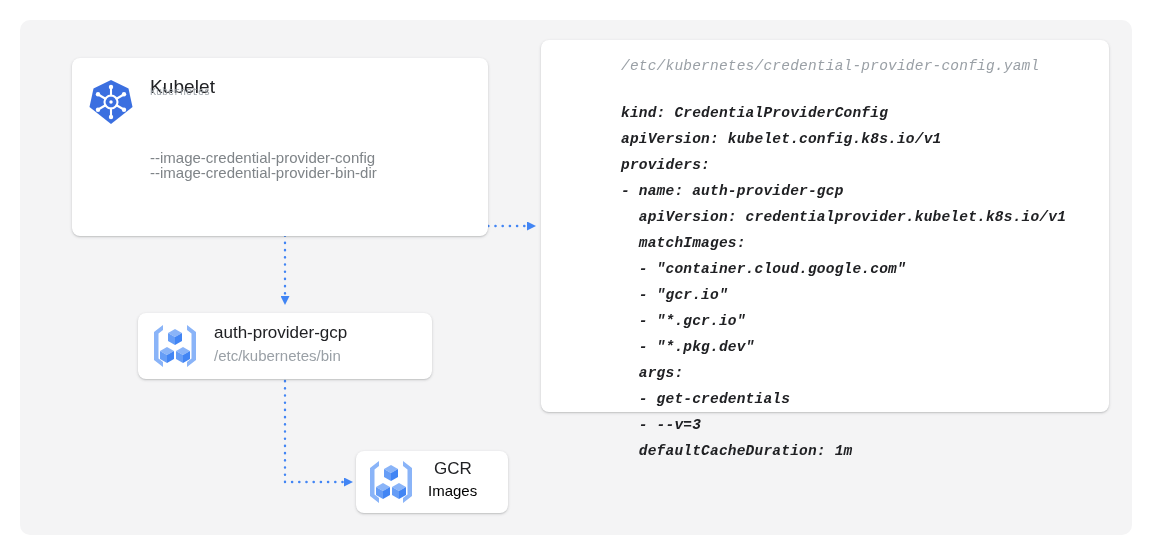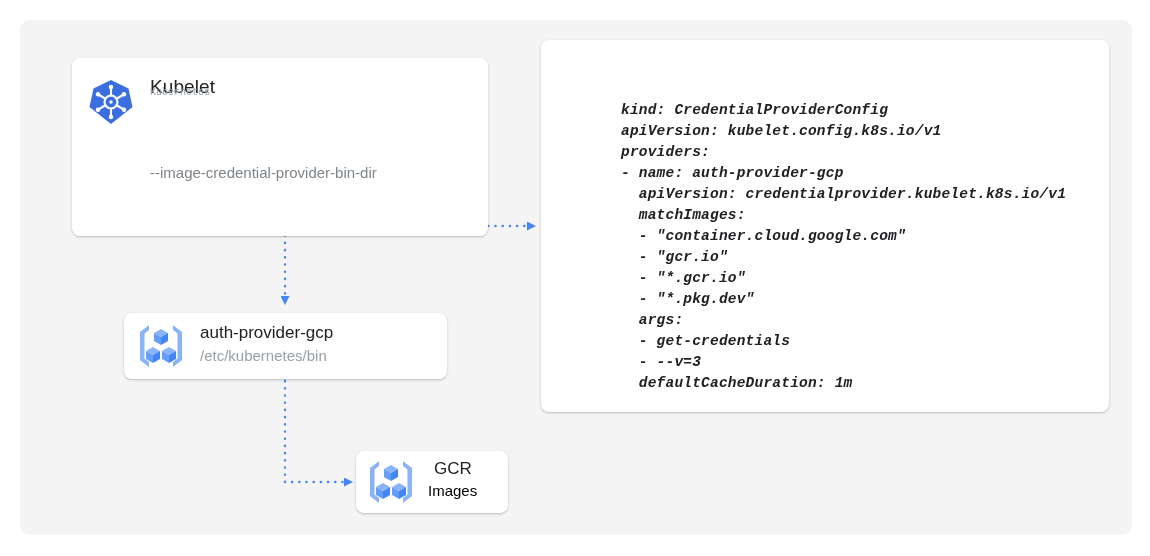--- a/index.html
+++ b/index.html
@@ -70,25 +70,24 @@
     left: 78px;
     font-size: 15px;
     color: #7f8488;
     white-space: nowrap;
   }
   #kubelet-flag-config { top: 91px; }
   #kubelet-flag-bindir { top: 106px; }
 
   
   #auth-provider-card {
-    left: 124px;
+    left: 138px;
     top: 313px;
     width: 294px;
     height: 66px;
-    padding-left: 29px;
   }
   #auth-provider-icon {
     position: absolute;
     left: 12px;
     top: 9px;
     width: 50px;
     height: 48px;
   }
   #auth-provider-title {
     position: absolute;
@@ -160,21 +159,21 @@
   }
   #config-code {
     position: absolute;
     left: 80px;
     top: 60px;
     margin: 0;
     font-family: "Liberation Mono", monospace;
     font-style: italic;
     font-weight: bold;
     font-size: 14.5px;
-    line-height: 21px;
+    line-height: 26px;
     color: #202124;
     white-space: pre;
     letter-spacing: 0.2px;
   }
 
   
   #connectors {
     position: absolute;
     left: 0;
     top: 0;
@@ -224,20 +223,21 @@
         <circle cx="50" cy="20" r="4.4"></circle>
         <circle cx="76" cy="34.5" r="4.4"></circle>
         <circle cx="76" cy="65.5" r="4.4"></circle>
         <circle cx="50" cy="80" r="4.4"></circle>
         <circle cx="24" cy="65.5" r="4.4"></circle>
         <circle cx="24" cy="34.5" r="4.4"></circle>
       </g>
     </svg>
     <div id="kubelet-title">Kubelet</div>
     <div id="kubelet-subtitle">Kubernetes</div>
+    <div class="kubelet-flag" id="kubelet-flag-config">--image-credential-provider-config</div>
     <div class="kubelet-flag" id="kubelet-flag-bindir">--image-credential-provider-bin-dir</div>
   </div>
 
   <div class="card" id="auth-provider-card">
     <svg id="auth-provider-icon" viewBox="0 0 100 96" xmlns="http://www.w3.org/2000/svg">
       <g fill="#8AB4F8">
         <path d="M26,6 L8,20 L8,76 L26,90 L26,80 L17,73 L17,23 L26,16 Z"></path>
         <path d="M74,6 L92,20 L92,76 L74,90 L74,80 L83,73 L83,23 L74,16 Z"></path>
       </g>
       <g>
@@ -280,20 +280,21 @@
         <polygon points="66,50 80,58 66,66 52,58" fill="#8AB4F8"></polygon>
         <polygon points="52,58 66,66 66,82 52,74" fill="#669DF6"></polygon>
         <polygon points="80,58 66,66 66,82 80,74" fill="#4285F4"></polygon>
       </g>
     </svg>
     <div id="gcr-title">GCR</div>
     <div id="gcr-subtitle">Images</div>
   </div>
 
   <div class="card" id="config-card">
+    <div id="config-path">/etc/kubernetes/credential-provider-config.yaml</div>
     <pre id="config-code">kind: CredentialProviderConfig
 apiVersion: kubelet.config.k8s.io/v1
 providers:
 - name: auth-provider-gcp
   apiVersion: credentialprovider.kubelet.k8s.io/v1
   matchImages:
   - "container.cloud.google.com"
   - "gcr.io"
   - "*.gcr.io"
   - "*.pkg.dev"

